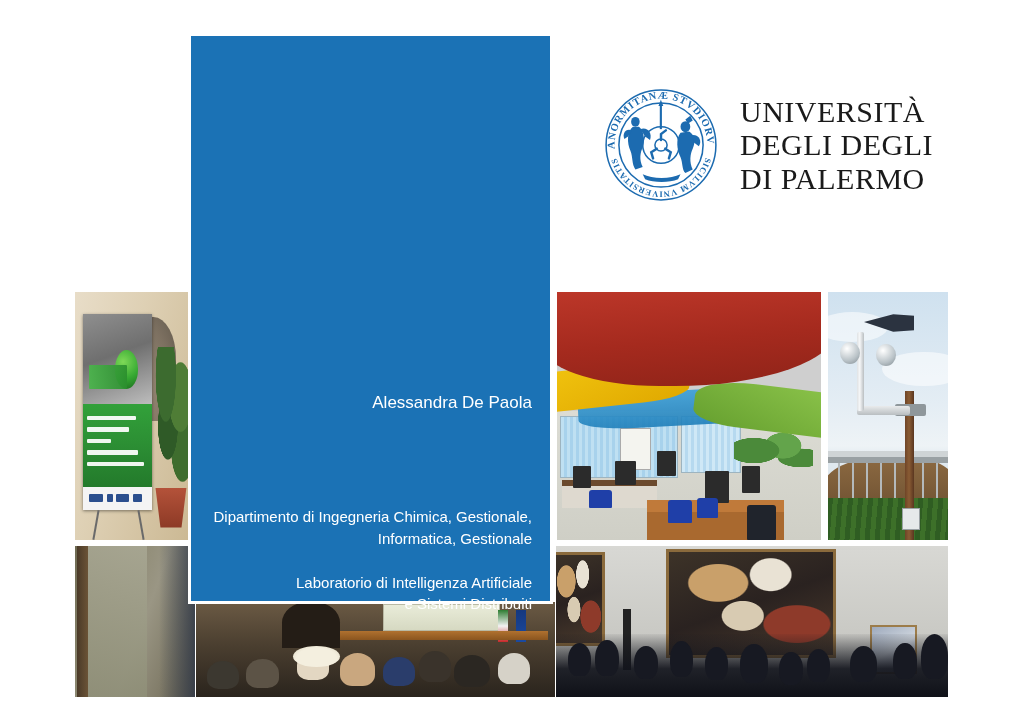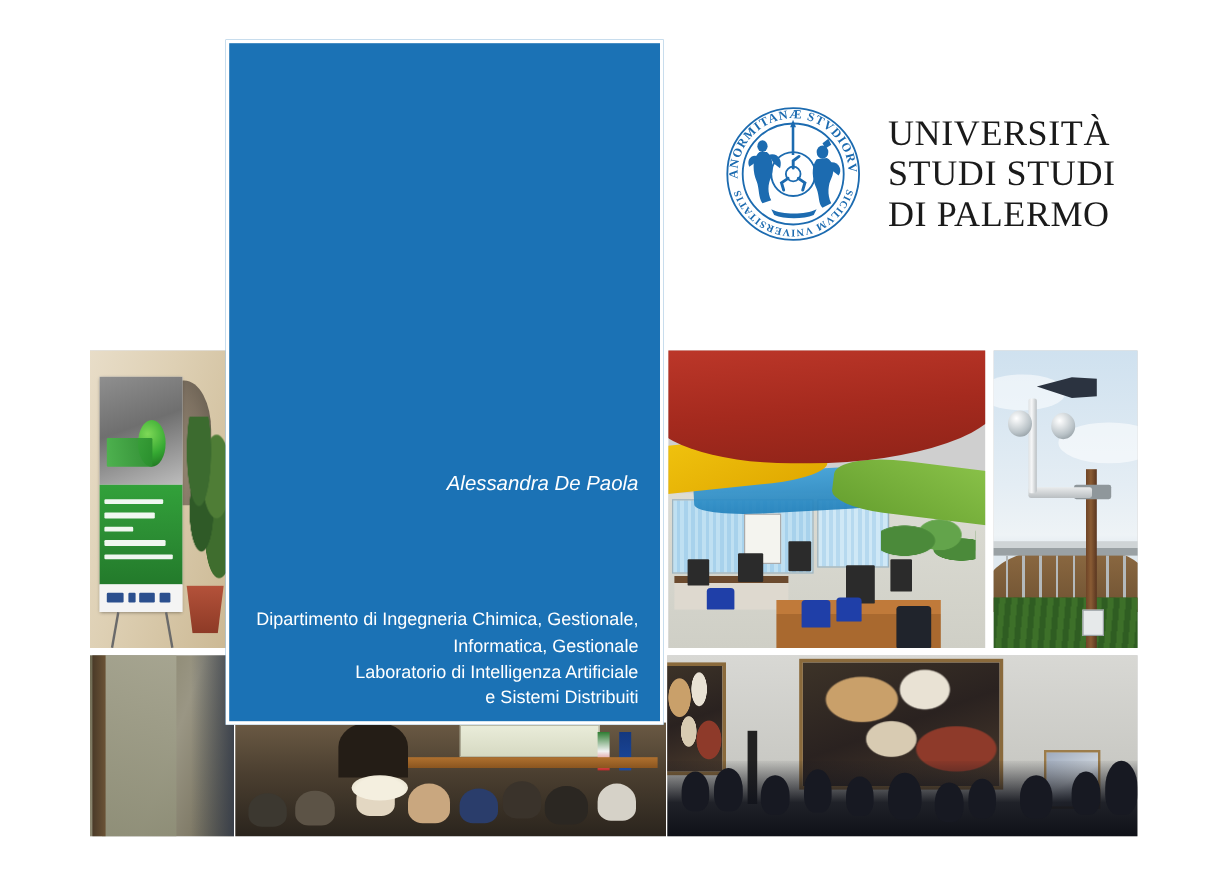--- a/index.html
+++ b/index.html
@@ -343,32 +343,32 @@
     letter-spacing: -0.2px;
   }
   .author-text {
     position: absolute;
     left: 22px;
     right: 18px;
     top: 357px;
     text-align: right;
     font-size: 17px;
     font-weight: 400;
-    font-style: italic;
   }
   .affil-block {
     position: absolute;
     left: 10px;
     right: 18px;
     top: 470px;
     text-align: right;
     font-size: 15px;
     line-height: 1.45;
   }
   .affil-block .lab {
+    margin-top: 22px;
   }
 
   
   .unipa-logo {
     position: absolute;
     left: 598px;
     top: 84px;
     width: 340px;
     height: 122px;
     display: flex;
@@ -565,18 +565,18 @@
 
         <rect x="98" y="34" width="3.5" height="40" fill="#1c6bb0"></rect>
         <path d="M99.8,26 l4,10 -8,0 Z" fill="#1c6bb0"></path>
 
         <path d="M70,148 C86,156 116,156 132,148 L128,156 C114,162 88,162 74,156 Z" fill="#1c6bb0"></path>
       </svg>
     </div>
 
     <div class="unipa-name">
       <div>UNIVERSITÀ</div>
-      <div>STUDI STUDI</div>
+      <div>DEGLI DEGLI</div>
       <div>DI PALERMO</div>
     </div>
   </div>
 
 </div>
 
 </body></html>

